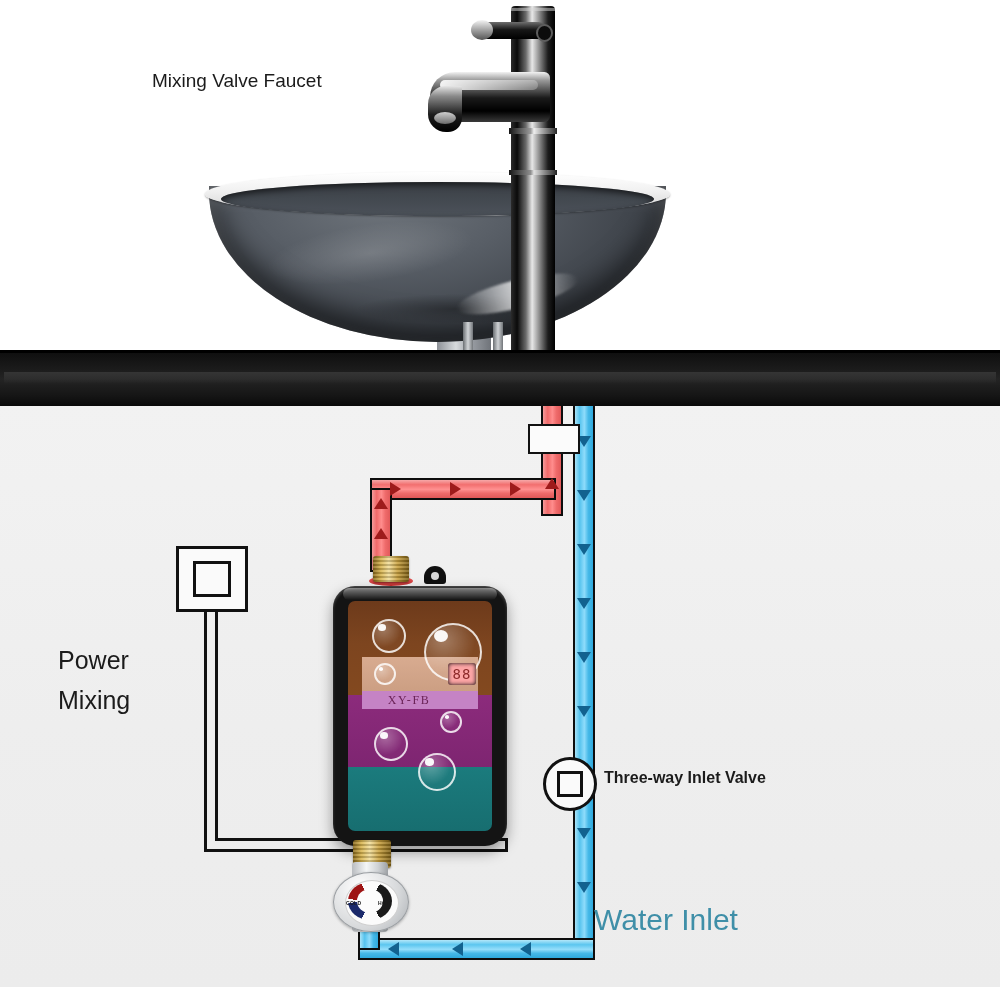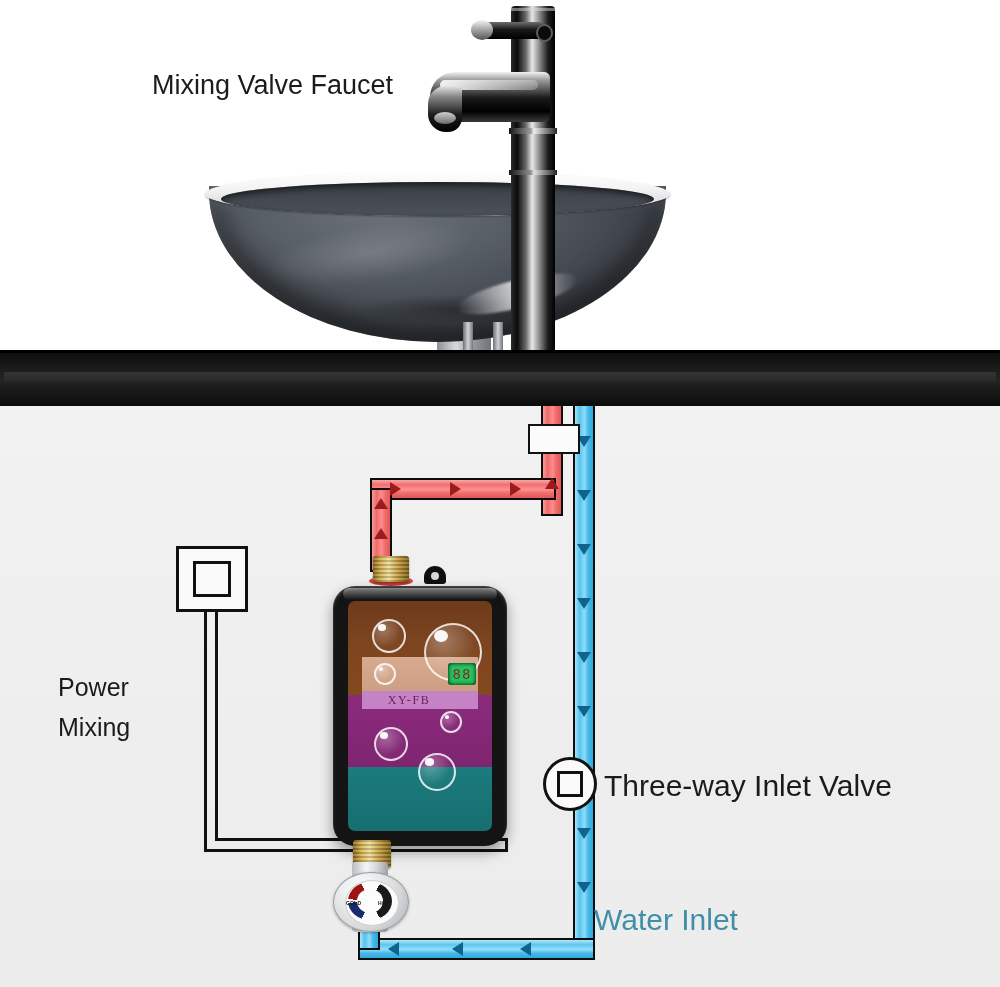--- a/index.html
+++ b/index.html
@@ -107,21 +107,21 @@
   .band-teal{position:absolute;left:0;top:166px;width:144px;height:64px;
       background:linear-gradient(180deg,#1b7b7d 0%,#176e70 100%);}
   .strip{position:absolute;left:14px;top:56px;width:116px;height:34px;
       background:linear-gradient(180deg,#d8ab90 0%,#cc9f83 100%);}
   .strip-low{position:absolute;left:14px;top:90px;width:116px;height:18px;
       background:#c583c5;}
   .brand{position:absolute;left:22px;top:90px;width:78px;height:18px;
       font-family:"Liberation Serif", serif;font-size:12px;letter-spacing:1.6px;
       color:#6a2357;line-height:18px;text-align:center;}
   .led{position:absolute;left:100px;top:62px;width:28px;height:22px;border-radius:3px;
-      background:#22c55e;box-shadow:inset 0 0 4px #000;}
+      background:#fca5a5;box-shadow:inset 0 0 4px #000;}
   .led span{display:block;font-family:"DejaVu Sans Mono", monospace;font-size:14px;
       color:#8d2a2a;text-align:center;line-height:22px;letter-spacing:1px;}
   .bub{position:absolute;border-radius:50%;border:2px solid rgba(255,255,255,.82);
       background:radial-gradient(circle at 32% 28%, rgba(255,255,255,.30), rgba(255,255,255,.02) 60%);}
   .bub::after{content:"";position:absolute;left:14%;top:10%;width:26%;height:22%;border-radius:50%;
       background:rgba(255,255,255,.95);}
 
   .port{position:absolute;width:36px;height:26px;border-radius:3px;
       background:linear-gradient(90deg,#8a6a1d 0%,#d8b44e 22%,#f2de9a 44%,#caa240 68%,#7d5f16 100%);
       box-shadow:0 1px 2px rgba(0,0,0,.4);}
@@ -160,25 +160,25 @@
   .wire{position:absolute;background:#111;}
 
   
   .valve{position:absolute;left:543px;top:757px;width:54px;height:54px;border-radius:50%;
       box-sizing:border-box;background:#fafafa;border:3px solid #111;}
   .valve-in{position:absolute;left:557px;top:771px;width:26px;height:26px;
       box-sizing:border-box;background:#fafafa;border:3px solid #111;}
 
   
   .lbl{position:absolute;white-space:nowrap;font-family:"Liberation Sans", sans-serif;}
-  .lbl-faucet{left:152px;top:70px;font-size:27px;color:#1b1b1b;}
+  .lbl-faucet{left:152px;top:70px;font-size:19px;color:#1b1b1b;}
   .lbl-outlet{left:340px;top:433px;font-size:25px;color:#d24a45;}
   .lbl-inlet{left:594px;top:903px;font-size:30px;color:#3f8fa8;}
-  .lbl-valve{left:604px;top:769px;font-size:30px;color:#1b1b1b;}
-  .lbl-power{left:58px;top:640px;font-size:25px;color:#1b1b1b;line-height:40px;margin-top:27px;}
+  .lbl-valve{left:604px;top:769px;font-size:16px;color:#1b1b1b;font-weight:bold;}
+  .lbl-power{left:58px;top:640px;font-size:25px;color:#1b1b1b;line-height:40px;}
 </style>
 </head>
 <body>
 
 <div id="stage">
 
   <div class="bg-upper"></div>
   <div class="bg-lower"></div>
 
   <div class="drain"></div>

